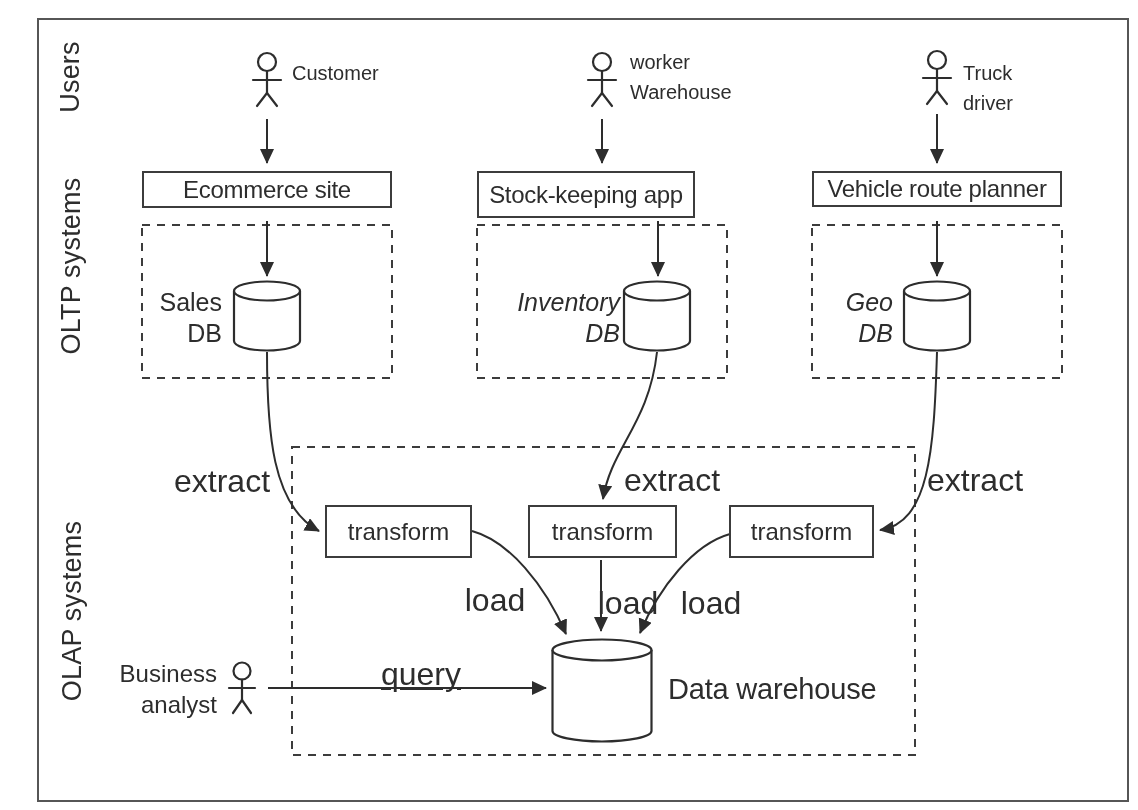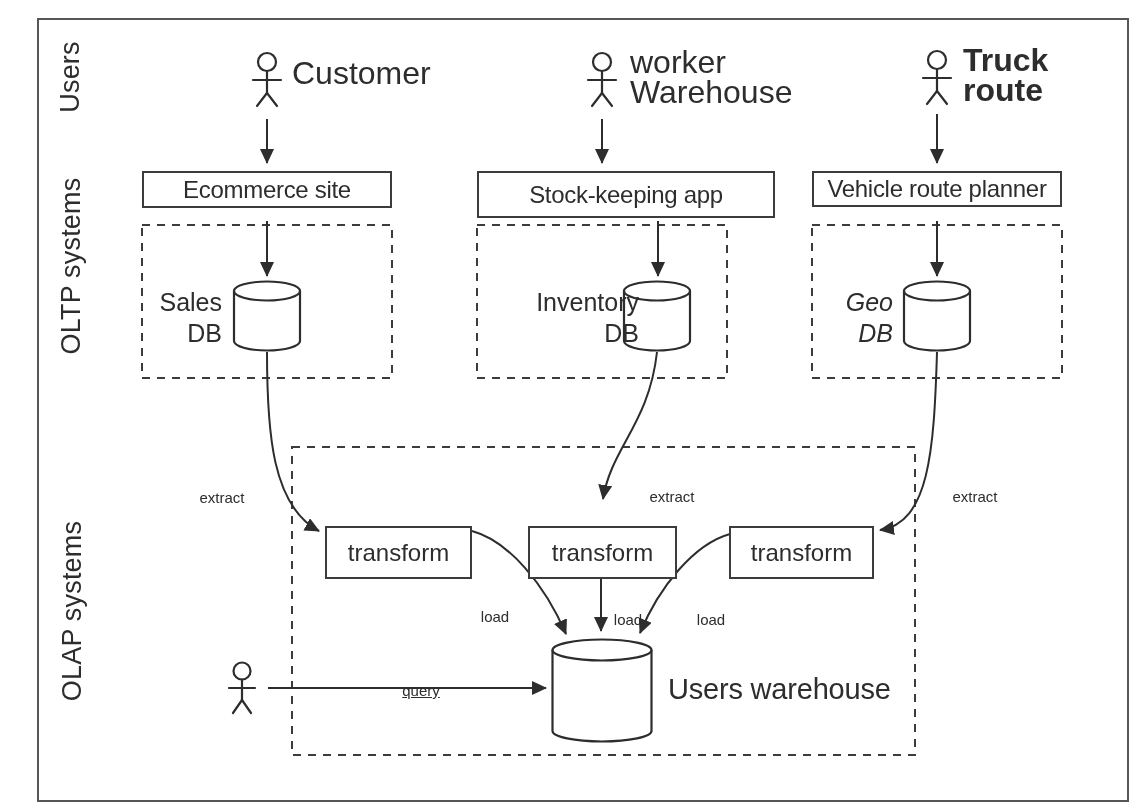--- a/index.html
+++ b/index.html
@@ -27,25 +27,24 @@
     position: absolute; box-sizing: border-box;
     border: 2px solid #3c3c3c; background: #ffffff;
     display: flex; align-items: center; justify-content: center;
     font-size: 24px; letter-spacing: -0.3px;
   }
   .tbox {
     position: absolute; box-sizing: border-box;
     border: 2px solid #3c3c3c; background: #ffffff;
     display: flex; align-items: center; justify-content: center;
     font-size: 24px;
-    margin-top: 21px;
   }
-  .actor-lbl { font-size: 32px; line-height: 30px; }
+  .actor-lbl { font-size: 20px; line-height: 30px; }
   .db-lbl { font-size: 25px; line-height: 31px; text-align: right; }
-  .flow-lbl { font-size: 15px; transform: translateX(-50%); margin-top: 26px; }
+  .flow-lbl { font-size: 32px; transform: translateX(-50%); }
   .wh-lbl { font-size: 29px; letter-spacing: -0.2px; }
   .analyst-lbl { font-size: 24px; line-height: 31px; text-align: right; }
 </style>
 </head>
 <body>
 
 <div id="stage">
   <div id="frame"></div>
 
   <svg class="layer" width="1138" height="810" viewBox="0 0 1138 810">
@@ -131,48 +130,52 @@
 
   <div class="lbl rot" style="left:70px; top:77px;">Users</div>
   <div class="lbl rot" style="left:71px; top:266px;">OLTP systems</div>
   <div class="lbl rot" style="left:72px; top:611px;">OLAP systems</div>
 
   <div class="lbl actor-lbl" style="left:292px; top:58px;">Customer</div>
   <div class="lbl actor-lbl" style="left:630px; top:47px;">
     <div>worker</div>
     <div>Warehouse</div>
   </div>
-  <div class="lbl actor-lbl" style="left:963px; top:45px;font-weight:bold;">
+  <div class="lbl actor-lbl" style="left:963px; top:58px;">
     <div>Truck</div>
-    <div>route</div>
+    <div>driver</div>
+  </div>
+  <div class="lbl analyst-lbl" style="left:105px; top:658px; width:112px;">
+    <div>Business</div>
+    <div>analyst</div>
   </div>
 
   <div class="sysbox" style="left:142px; top:171px; width:250px; height:37px;">Ecommerce site</div>
-  <div class="sysbox" style="left:477px; top:171px; width:298px; height:47px;">Stock-keeping app</div>
+  <div class="sysbox" style="left:477px; top:171px; width:218px; height:47px;">Stock-keeping app</div>
   <div class="sysbox" style="left:812px; top:171px; width:250px; height:36px;">Vehicle route planner</div>
 
   <div class="lbl db-lbl" style="left:140px; top:287px; width:82px;text-align:right;">
     <div>Sales</div>
     <div>DB</div>
   </div>
-  <div class="lbl db-lbl" style="left:507px; top:287px; width:132px;">
+  <div class="lbl db-lbl" style="left:488px; top:287px; width:132px;font-style:italic;">
     <div>Inventory</div>
     <div>DB</div>
   </div>
   <div class="lbl db-lbl" style="left:800px; top:287px; width:93px;font-style:italic;">
     <div>Geo</div>
     <div>DB</div>
   </div>
 
   <div class="tbox" style="left:325px; top:505px; width:147px; height:53px;">transform</div>
   <div class="tbox" style="left:528px; top:505px; width:149px; height:53px;">transform</div>
   <div class="tbox" style="left:729px; top:505px; width:145px; height:53px;">transform</div>
 
   <div class="lbl flow-lbl" style="left:222px; top:463px;">extract</div>
   <div class="lbl flow-lbl" style="left:672px; top:462px;">extract</div>
   <div class="lbl flow-lbl" style="left:975px; top:462px;">extract</div>
   <div class="lbl flow-lbl" style="left:495px; top:582px;">load</div>
   <div class="lbl flow-lbl" style="left:628px; top:585px;">load</div>
   <div class="lbl flow-lbl" style="left:711px; top:585px;">load</div>
   <div class="lbl flow-lbl" style="left:421px; top:656px;text-decoration:underline;">query</div>
 
-  <div class="lbl wh-lbl" style="left:668px; top:673px;">Users warehouse</div>
+  <div class="lbl wh-lbl" style="left:668px; top:673px;">Data warehouse</div>
 </div>
 
 </body></html>

